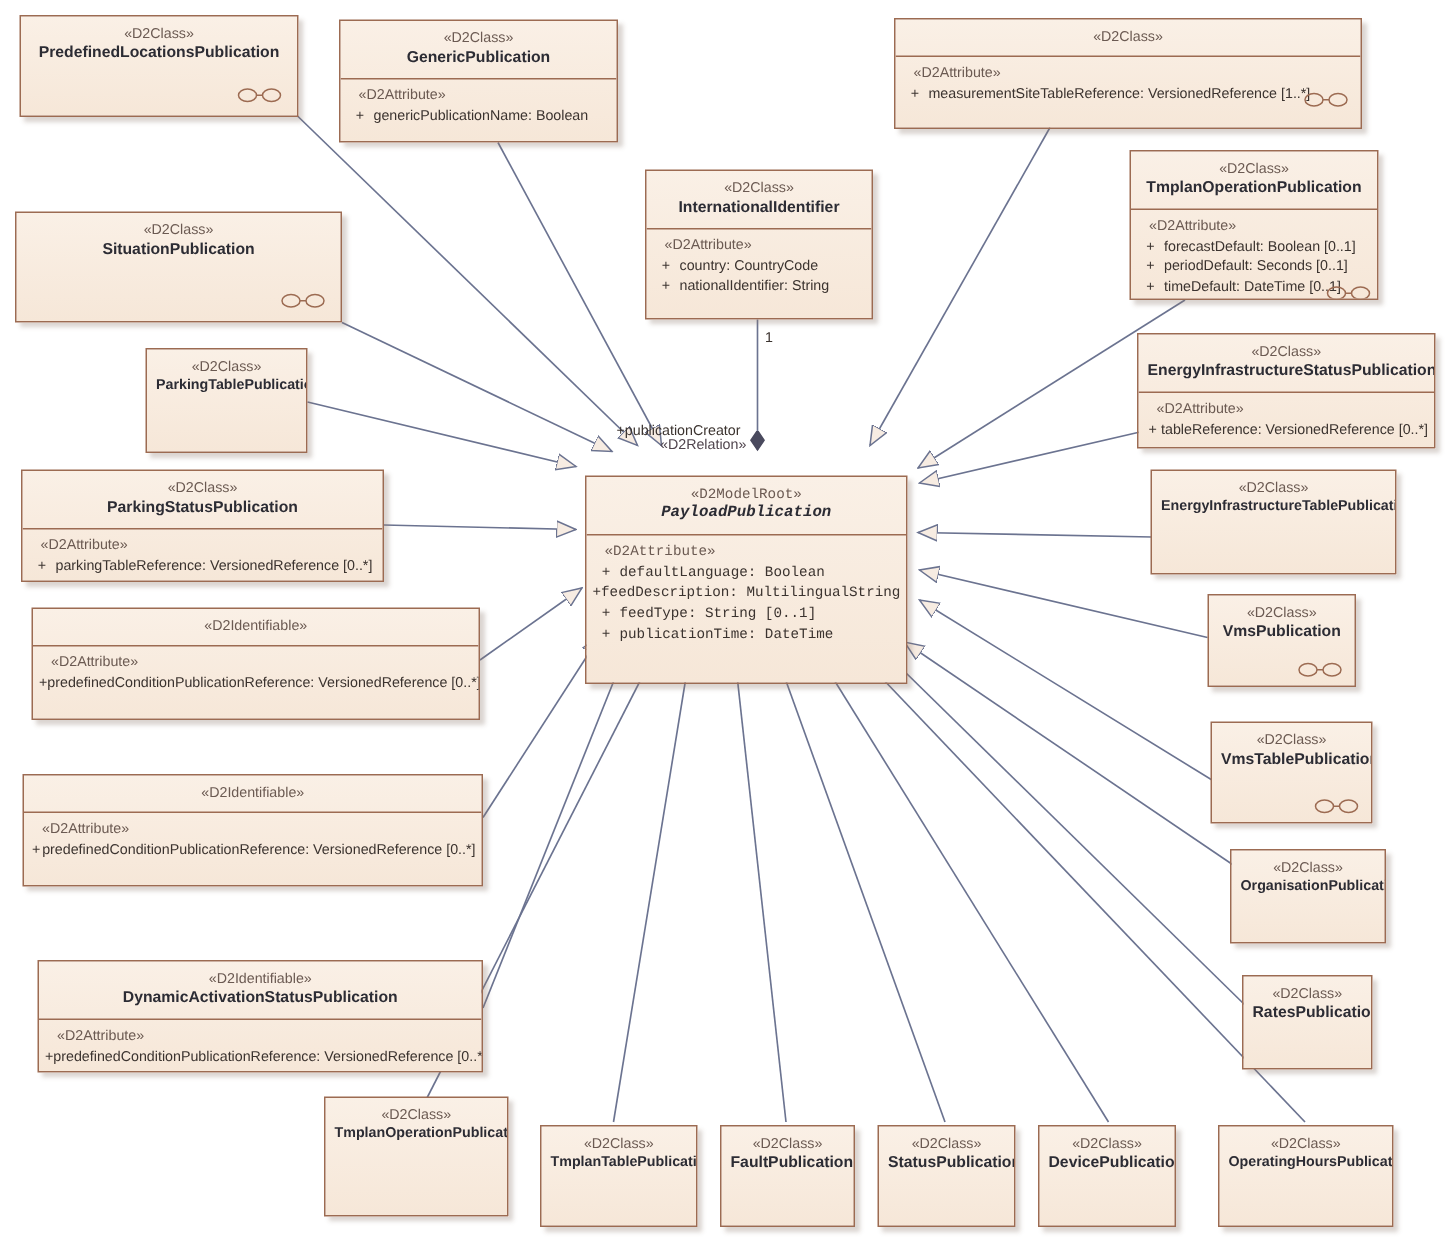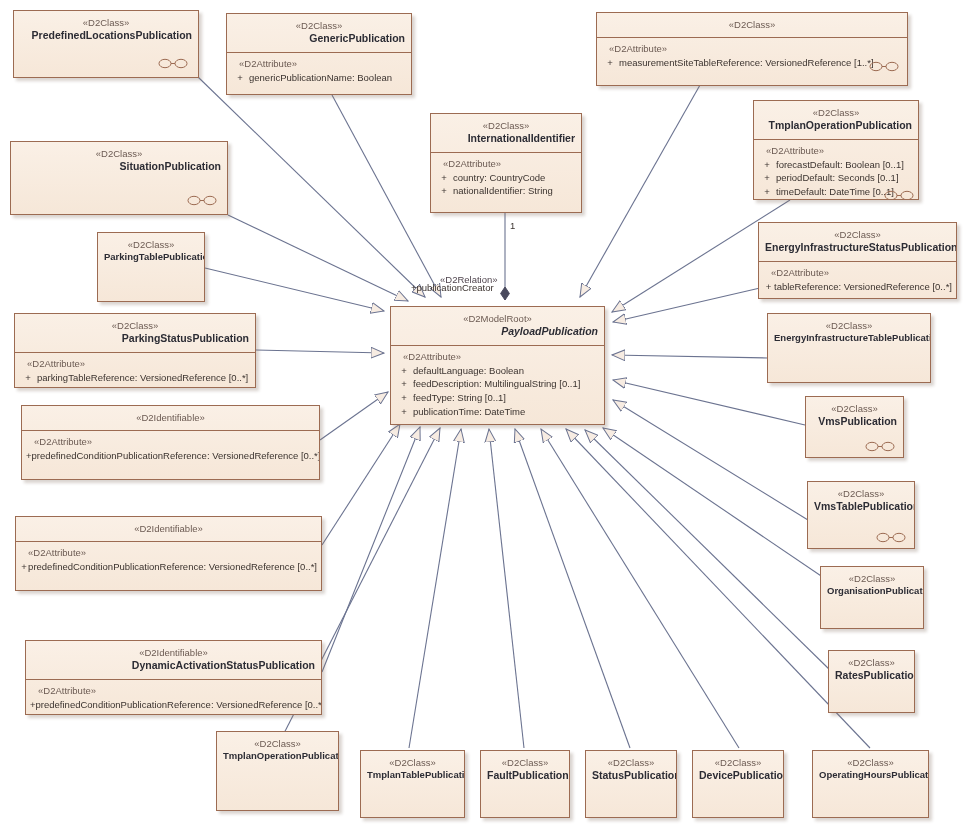--- a/index.html
+++ b/index.html
@@ -33,21 +33,20 @@
     color:#6b5a52;
     display:block;
     white-space:nowrap;
   }
   .cname{
     font-size:10.5px;
     font-weight:bold;
     color:#2c2c34;
     display:block;
     white-space:nowrap;
-    text-align:right;
   }
   .cname.italic{font-style:italic;font-weight:bold;}
   .divider{
     border-top:1px solid #9c6b52;
     height:0;
     font-size:0;
     line-height:0;
   }
   .uml-body{
     box-sizing:border-box;
@@ -73,21 +72,21 @@
     position:absolute;
     width:30px;height:11px;
   }
   .ball-svg{display:block;}
   .edge-label{
     position:absolute;
     font-size:9.5px;
     color:#3b332f;
     white-space:nowrap;
   }
-  .edge-label.stereo-lbl{color:#50454e;}
+  .edge-label.stereo-lbl{color:#50454e;margin-top:17px;}
 </style>
 </head>
 <body>
 
 <div id="canvas">
 
   <svg class="edges" viewBox="0 0 966 828">
     <defs>
       <marker id="gen" markerWidth="14" markerHeight="12" refX="13" refY="6" orient="auto" markerUnits="userSpaceOnUse">
         <path d="M0,0.6 L13,6 L0,11.4 z" fill="#f7ece2" stroke="#6b7390" stroke-width="1"></path>
@@ -262,21 +261,21 @@
     </div>
   </div>
 
   <div class="uml-class" style="left:767px;top:313px;width:164px;height:70px;">
     <div class="uml-head">
       <span class="stereo">«D2Class»</span>
       <span class="cname" style="font-size:9.5px;">EnergyInfrastructureTablePublication</span>
     </div>
   </div>
 
-  <div class="uml-class" style="left:390px;top:306px;width:215px;height:119px;">
+  <div class="uml-class" style="left:390px;top:317px;width:215px;height:139px;font-family:Liberation Mono, monospace;">
     <div class="uml-head">
       <span class="stereo">«D2ModelRoot»</span>
       <span class="cname italic">PayloadPublication</span>
     </div>
     <div class="divider"></div>
     <div class="uml-body">
       <div class="attr-stereo">«D2Attribute»</div>
       <div class="attr-row">
         <span class="attr-vis">+</span>
         <span class="attr-text">defaultLanguage: Boolean</span>

